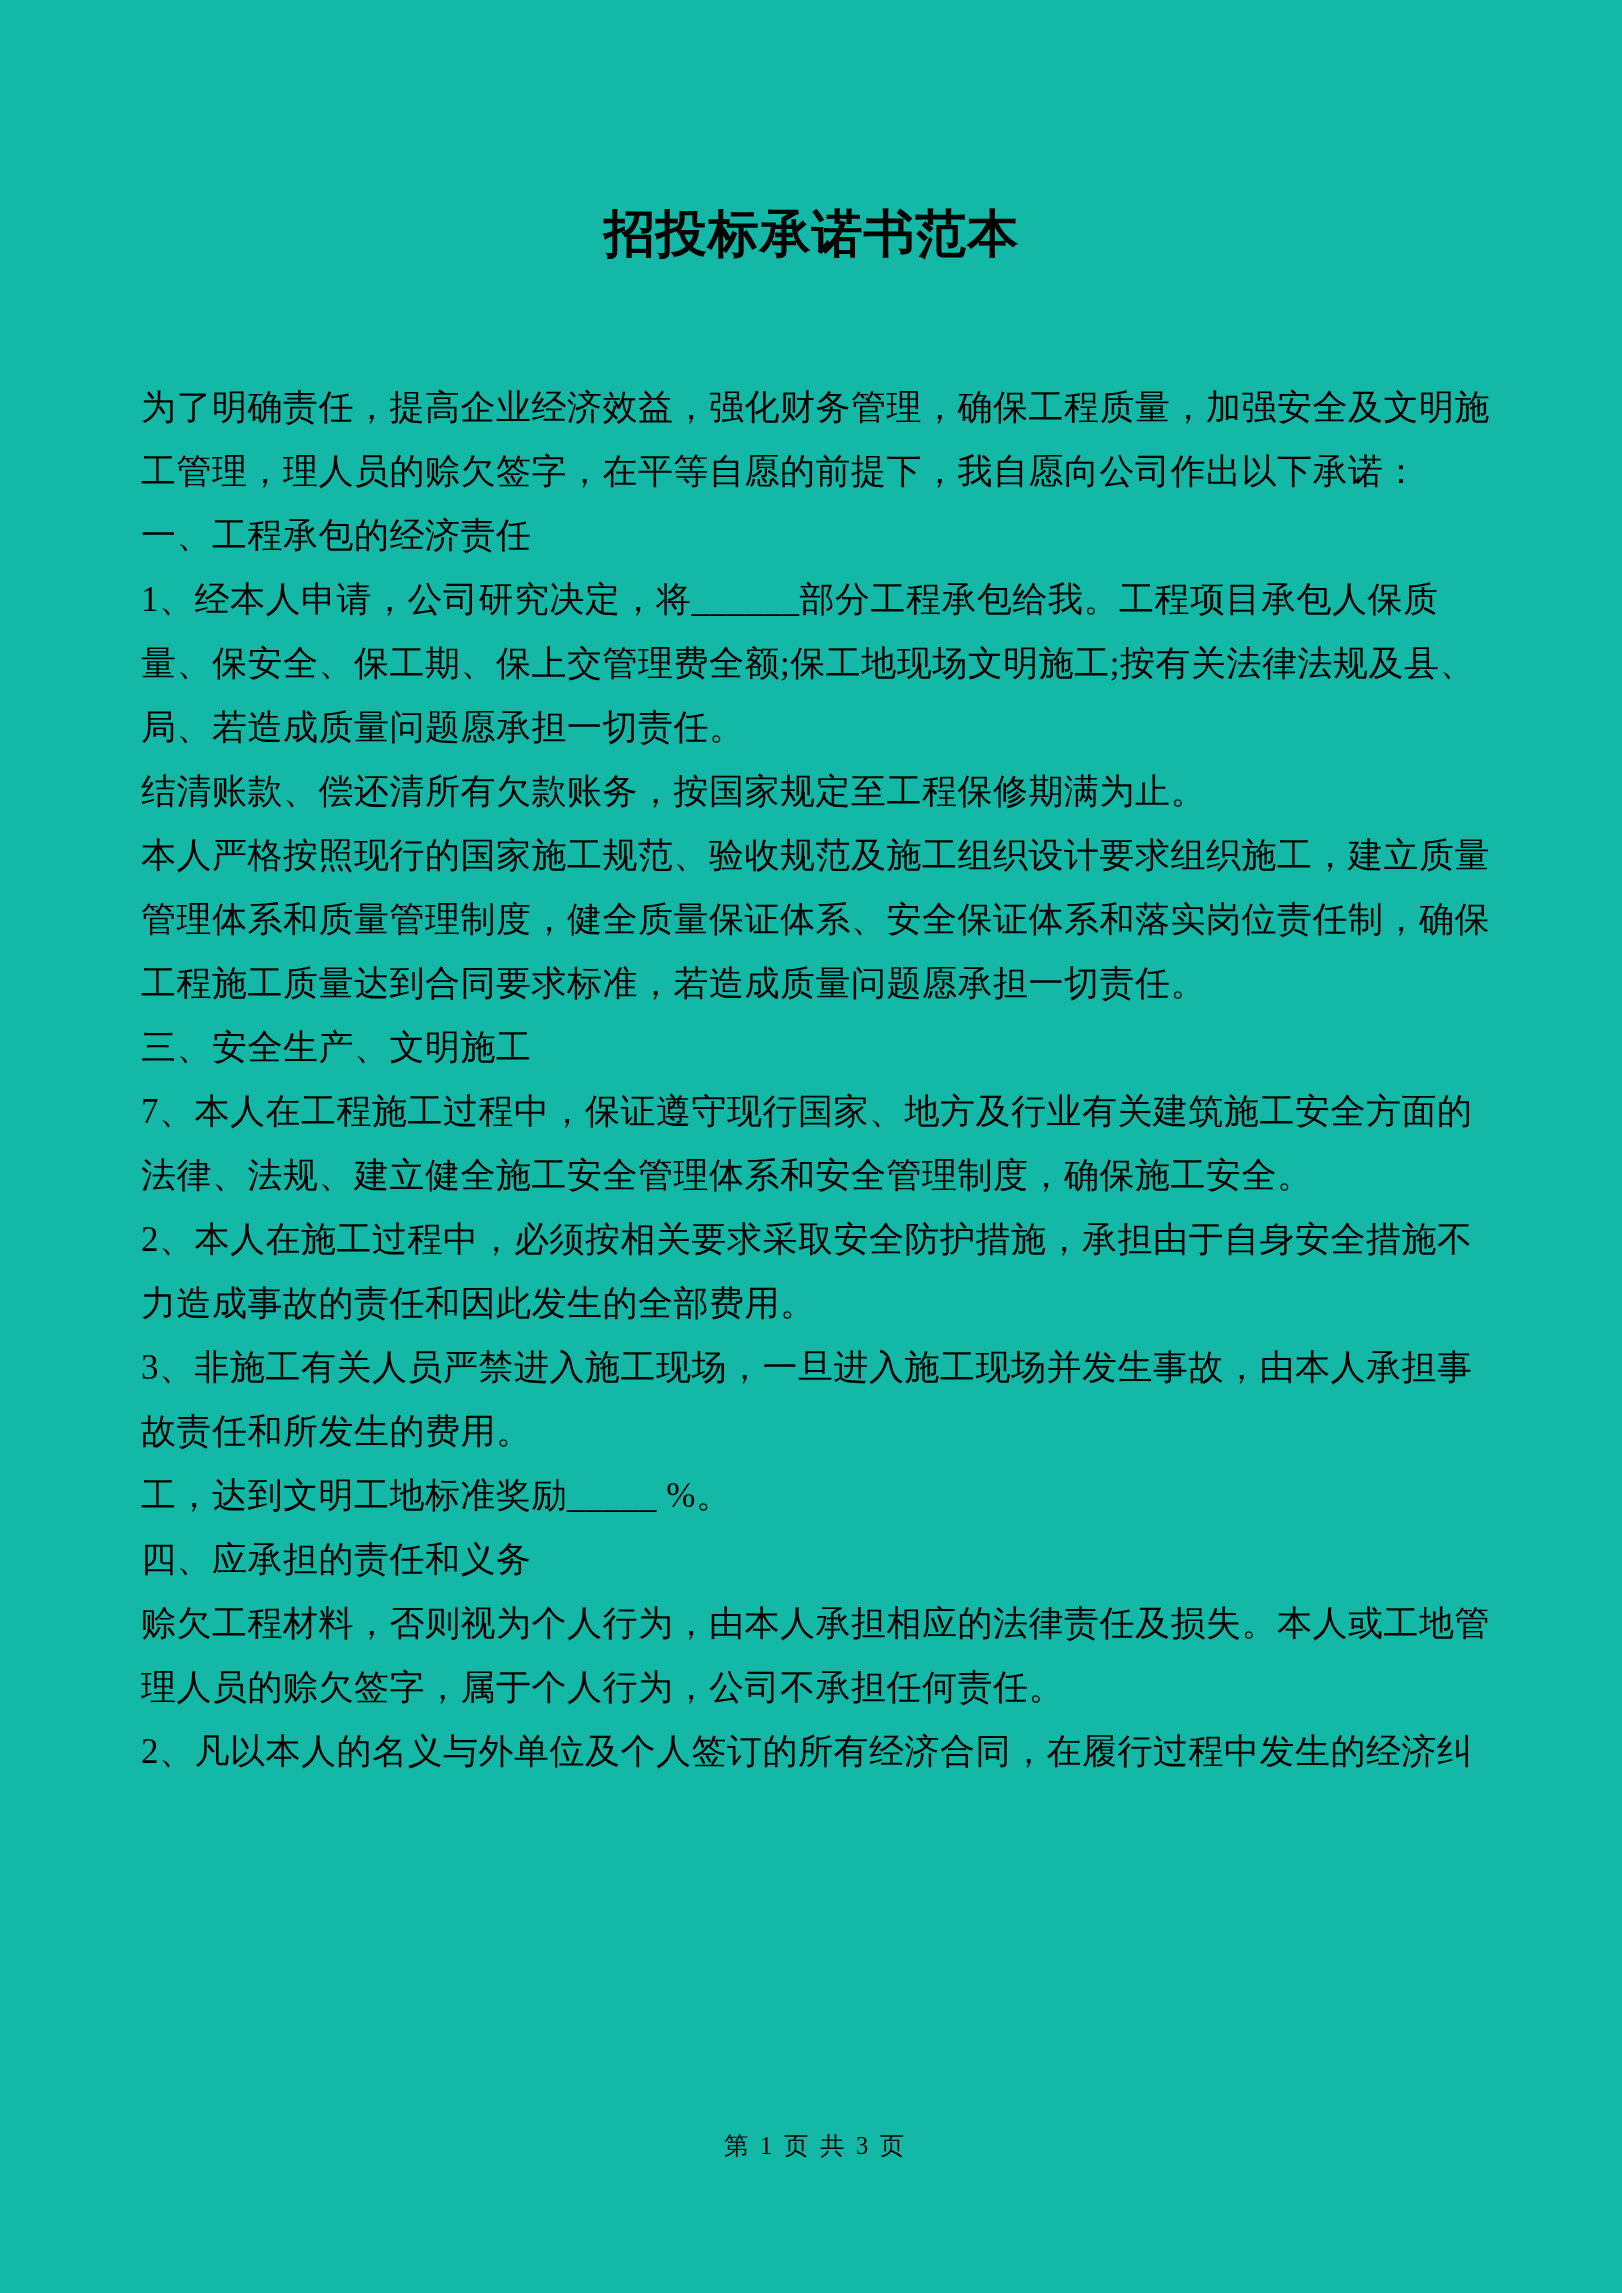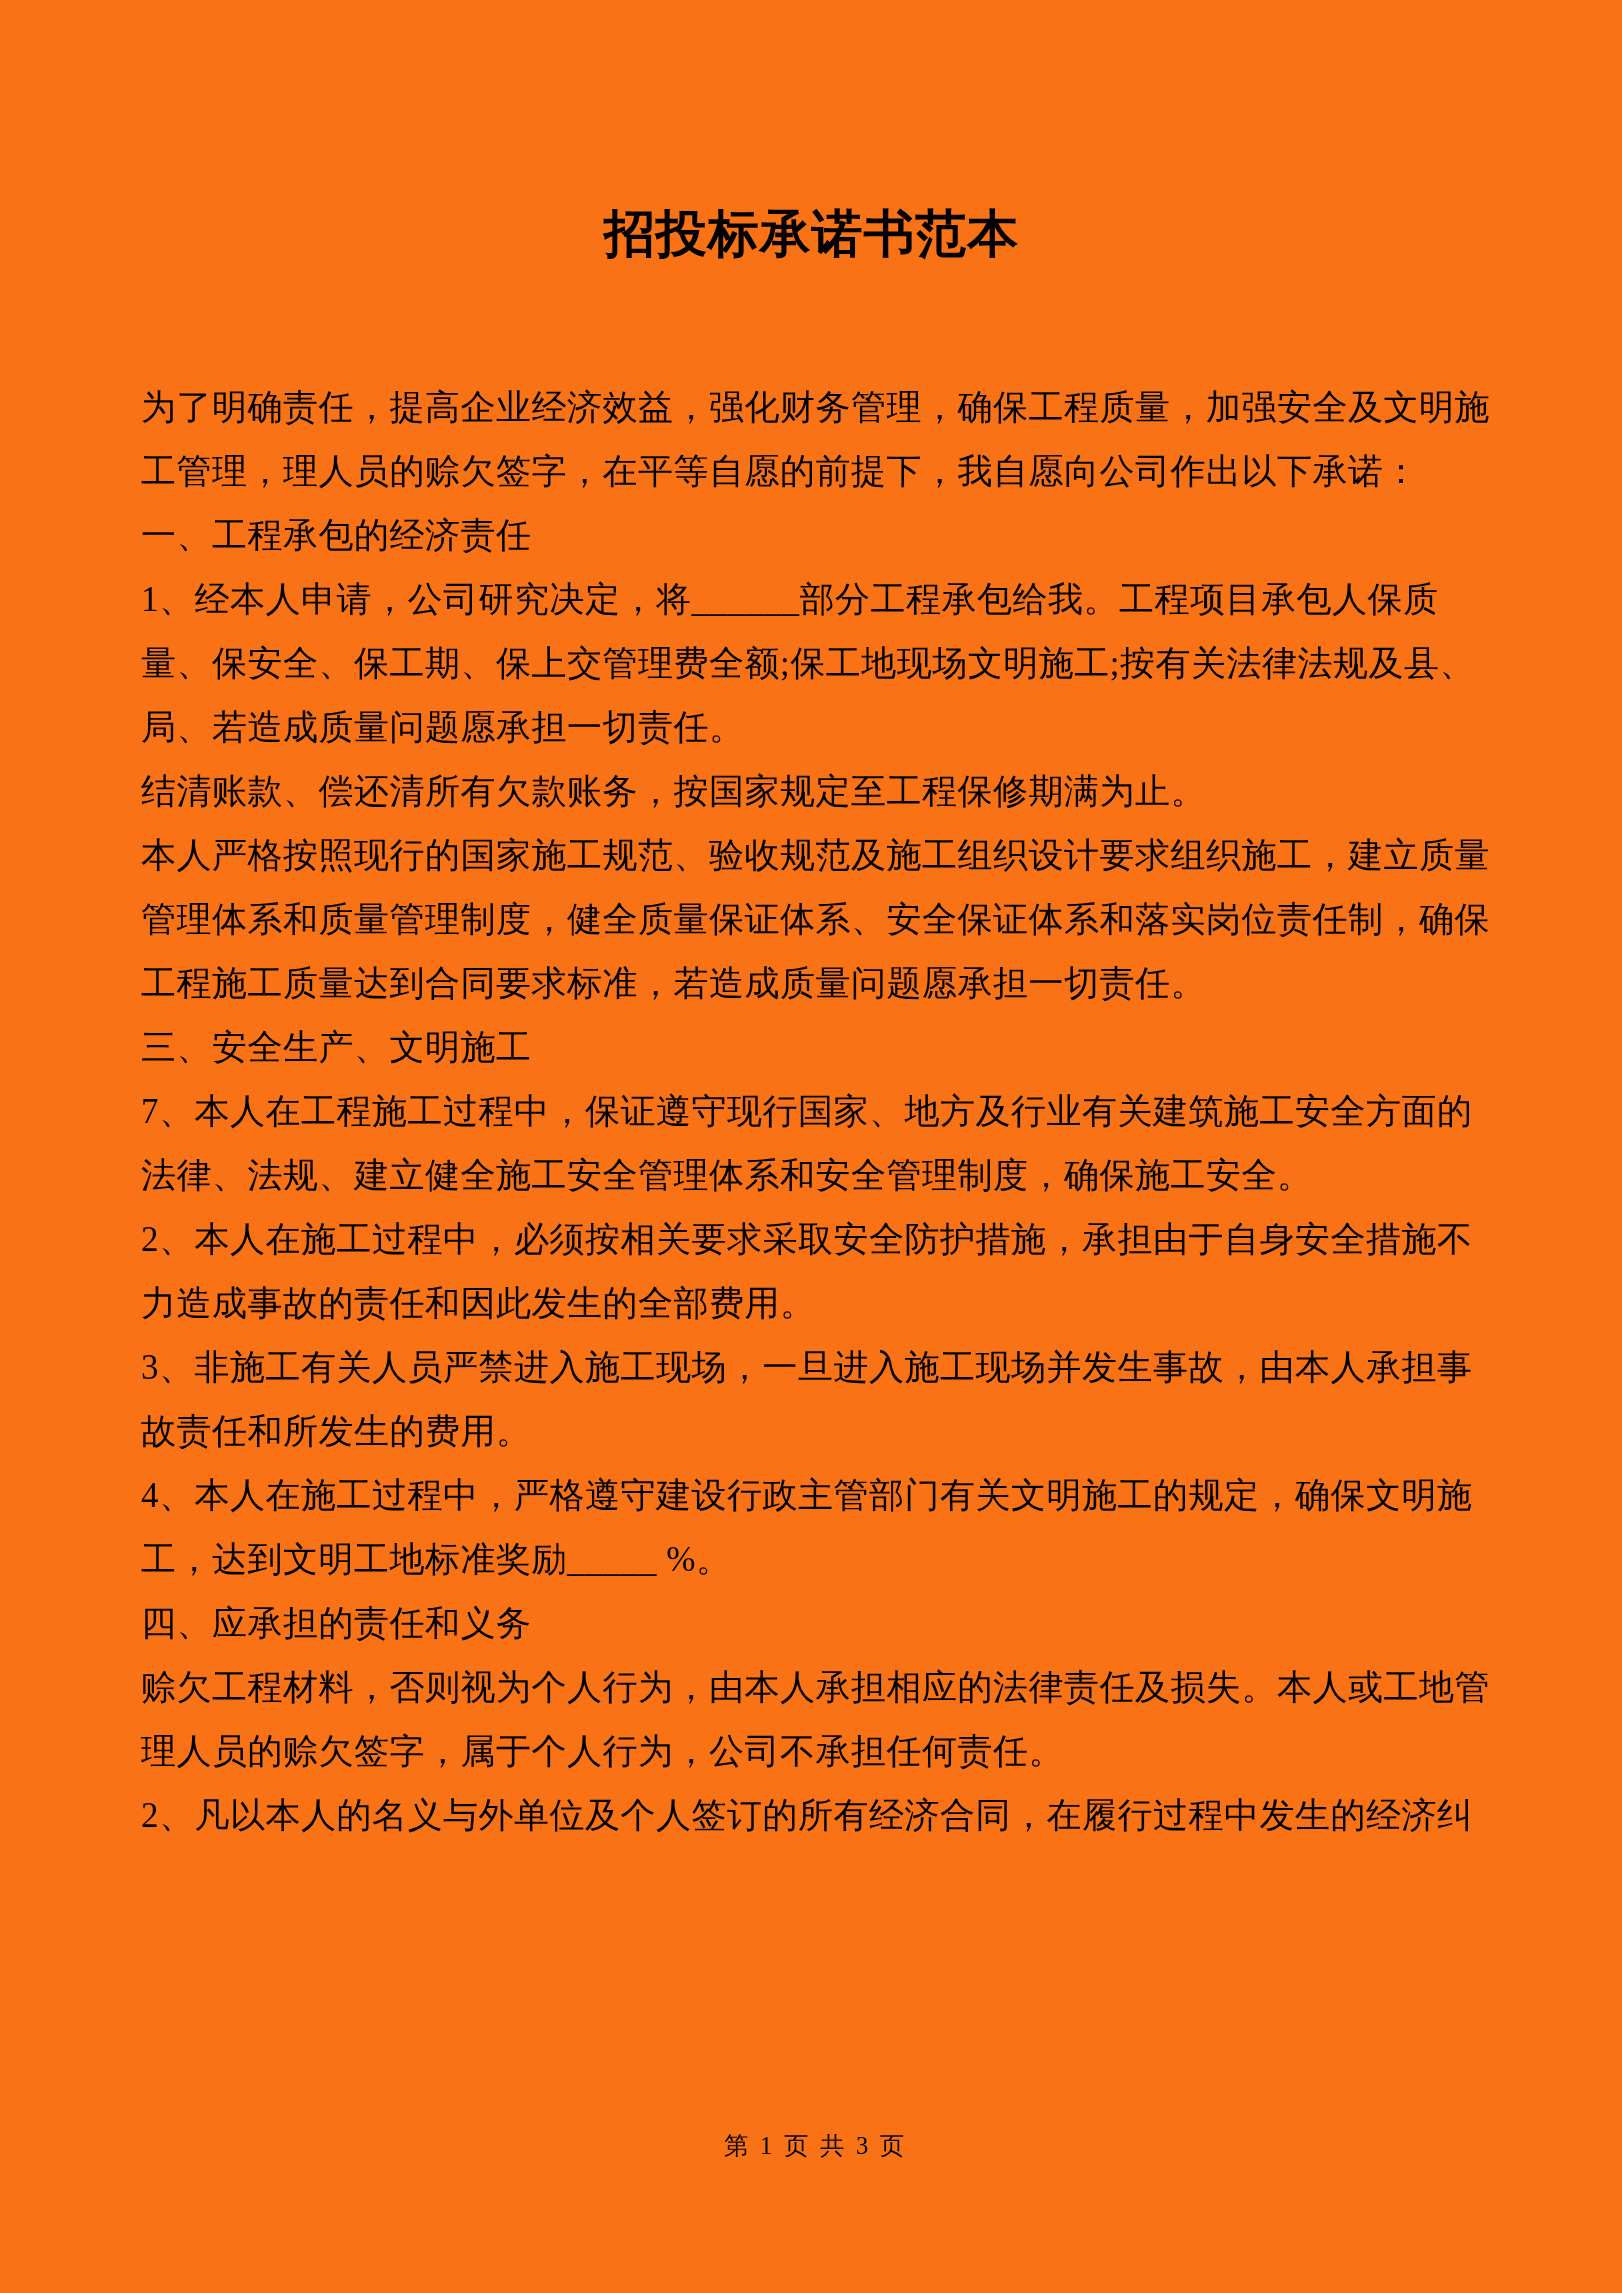--- a/index.html
+++ b/index.html
@@ -4,21 +4,21 @@
 <style>
   html, body {
     margin: 0;
     padding: 0;
     background: #ffffff;
   }
   .page {
     position: relative;
     width: 1623px;
     height: 2294px;
-    background: #f97316;
+    background: #14b8a6;
     color: #000000;
     font-family: "Liberation Serif", "DejaVu Serif", serif;
     overflow: hidden;
   }
   .doc-title {
     position: absolute;
     top: 202px;
     left: 0;
     width: 100%;
     text-align: center;
@@ -71,21 +71,20 @@
       <div class="line">本人严格按照现行的国家施工规范、验收规范及施工组织设计要求组织施工，建立质量</div>
       <div class="line">管理体系和质量管理制度，健全质量保证体系、安全保证体系和落实岗位责任制，确保</div>
       <div class="line">工程施工质量达到合同要求标准，若造成质量问题愿承担一切责任。</div>
       <div class="line">三、安全生产、文明施工</div>
       <div class="line">7、本人在工程施工过程中，保证遵守现行国家、地方及行业有关建筑施工安全方面的</div>
       <div class="line">法律、法规、建立健全施工安全管理体系和安全管理制度，确保施工安全。</div>
       <div class="line">2、本人在施工过程中，必须按相关要求采取安全防护措施，承担由于自身安全措施不</div>
       <div class="line">力造成事故的责任和因此发生的全部费用。</div>
       <div class="line">3、非施工有关人员严禁进入施工现场，一旦进入施工现场并发生事故，由本人承担事</div>
       <div class="line">故责任和所发生的费用。</div>
-      <div class="line">4、本人在施工过程中，严格遵守建设行政主管部门有关文明施工的规定，确保文明施</div>
       <div class="line">工，达到文明工地标准奖励_____ %。</div>
       <div class="line">四、应承担的责任和义务</div>
       <div class="line">赊欠工程材料，否则视为个人行为，由本人承担相应的法律责任及损失。本人或工地管</div>
       <div class="line">理人员的赊欠签字，属于个人行为，公司不承担任何责任。</div>
       <div class="line">2、凡以本人的名义与外单位及个人签订的所有经济合同，在履行过程中发生的经济纠</div>
     </div>
 
   <div class="doc-footer">第 1 页 共 3 页</div>
 
 </div>

